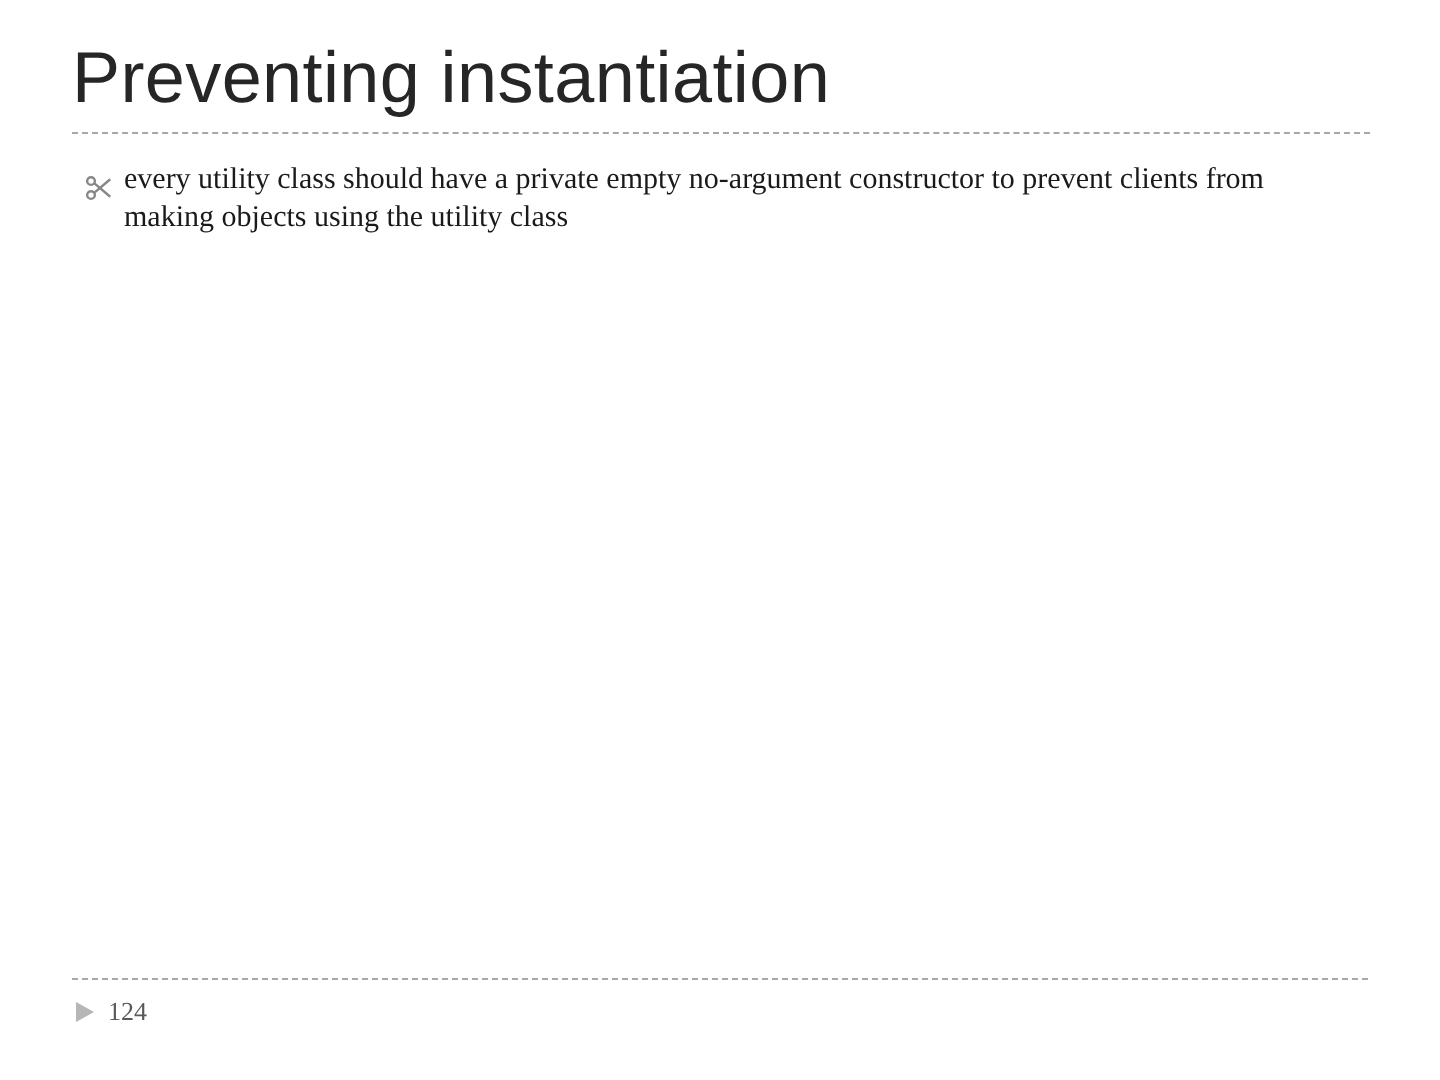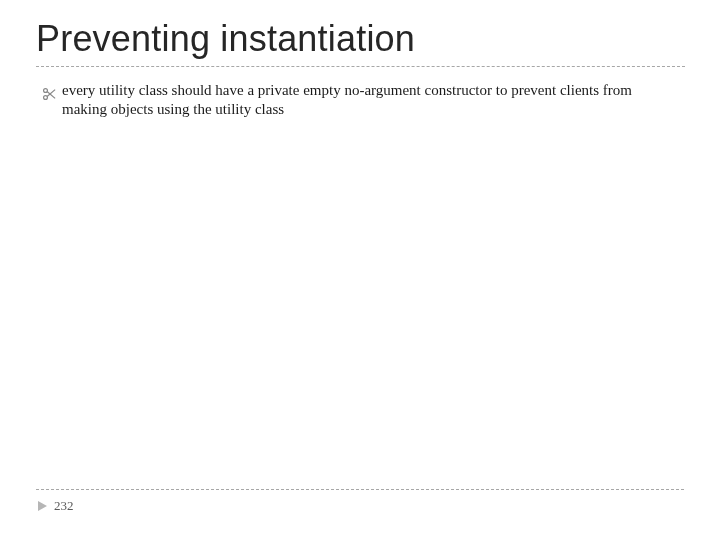--- a/index.html
+++ b/index.html
@@ -100,17 +100,17 @@
     </div>
     <div class="body-text">every utility class should have a private empty no-argument constructor to prevent clients from making objects using the utility class</div>
   </div>
 
   <div class="footer">
     <hr class="footer-rule">
     <div class="footer-row">
       <svg class="footer-icon" viewBox="0 0 12 12">
         <polygon points="2,1 11,6 2,11" fill="currentColor"></polygon>
       </svg>
-      <span class="page-num">232</span>
+      <span class="page-num">124</span>
     </div>
   </div>
 
 </div>
 
 </body></html>

